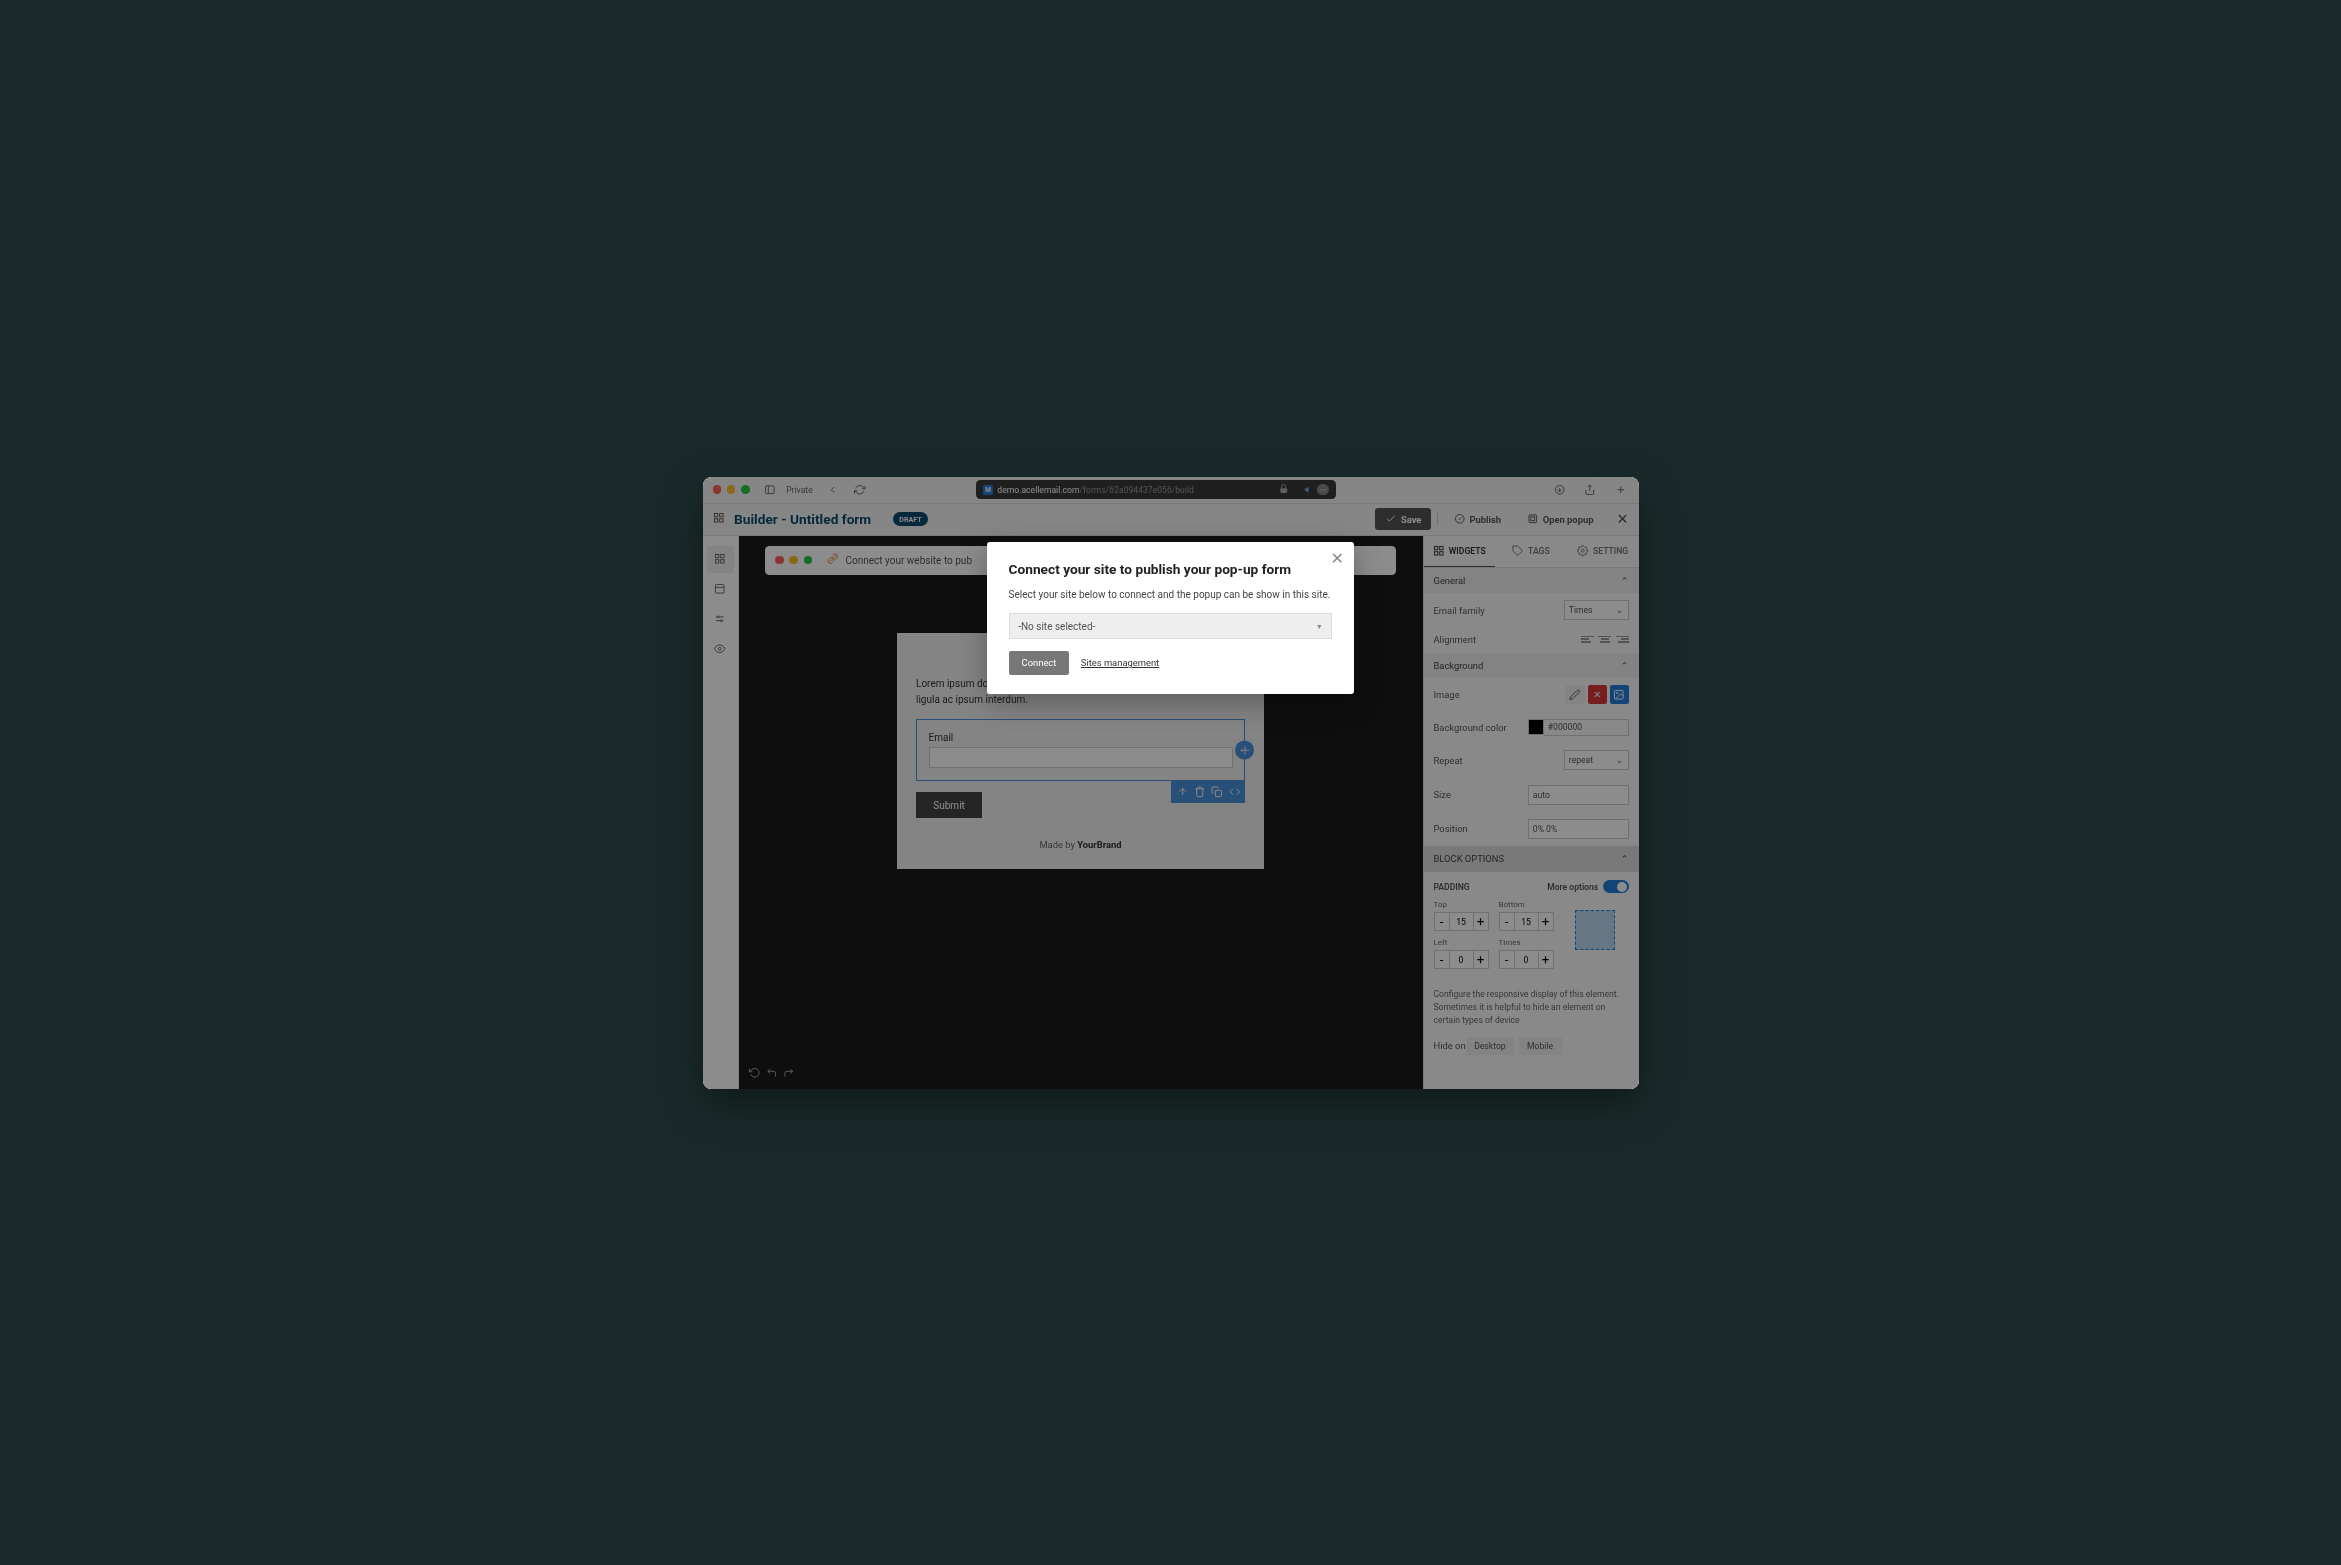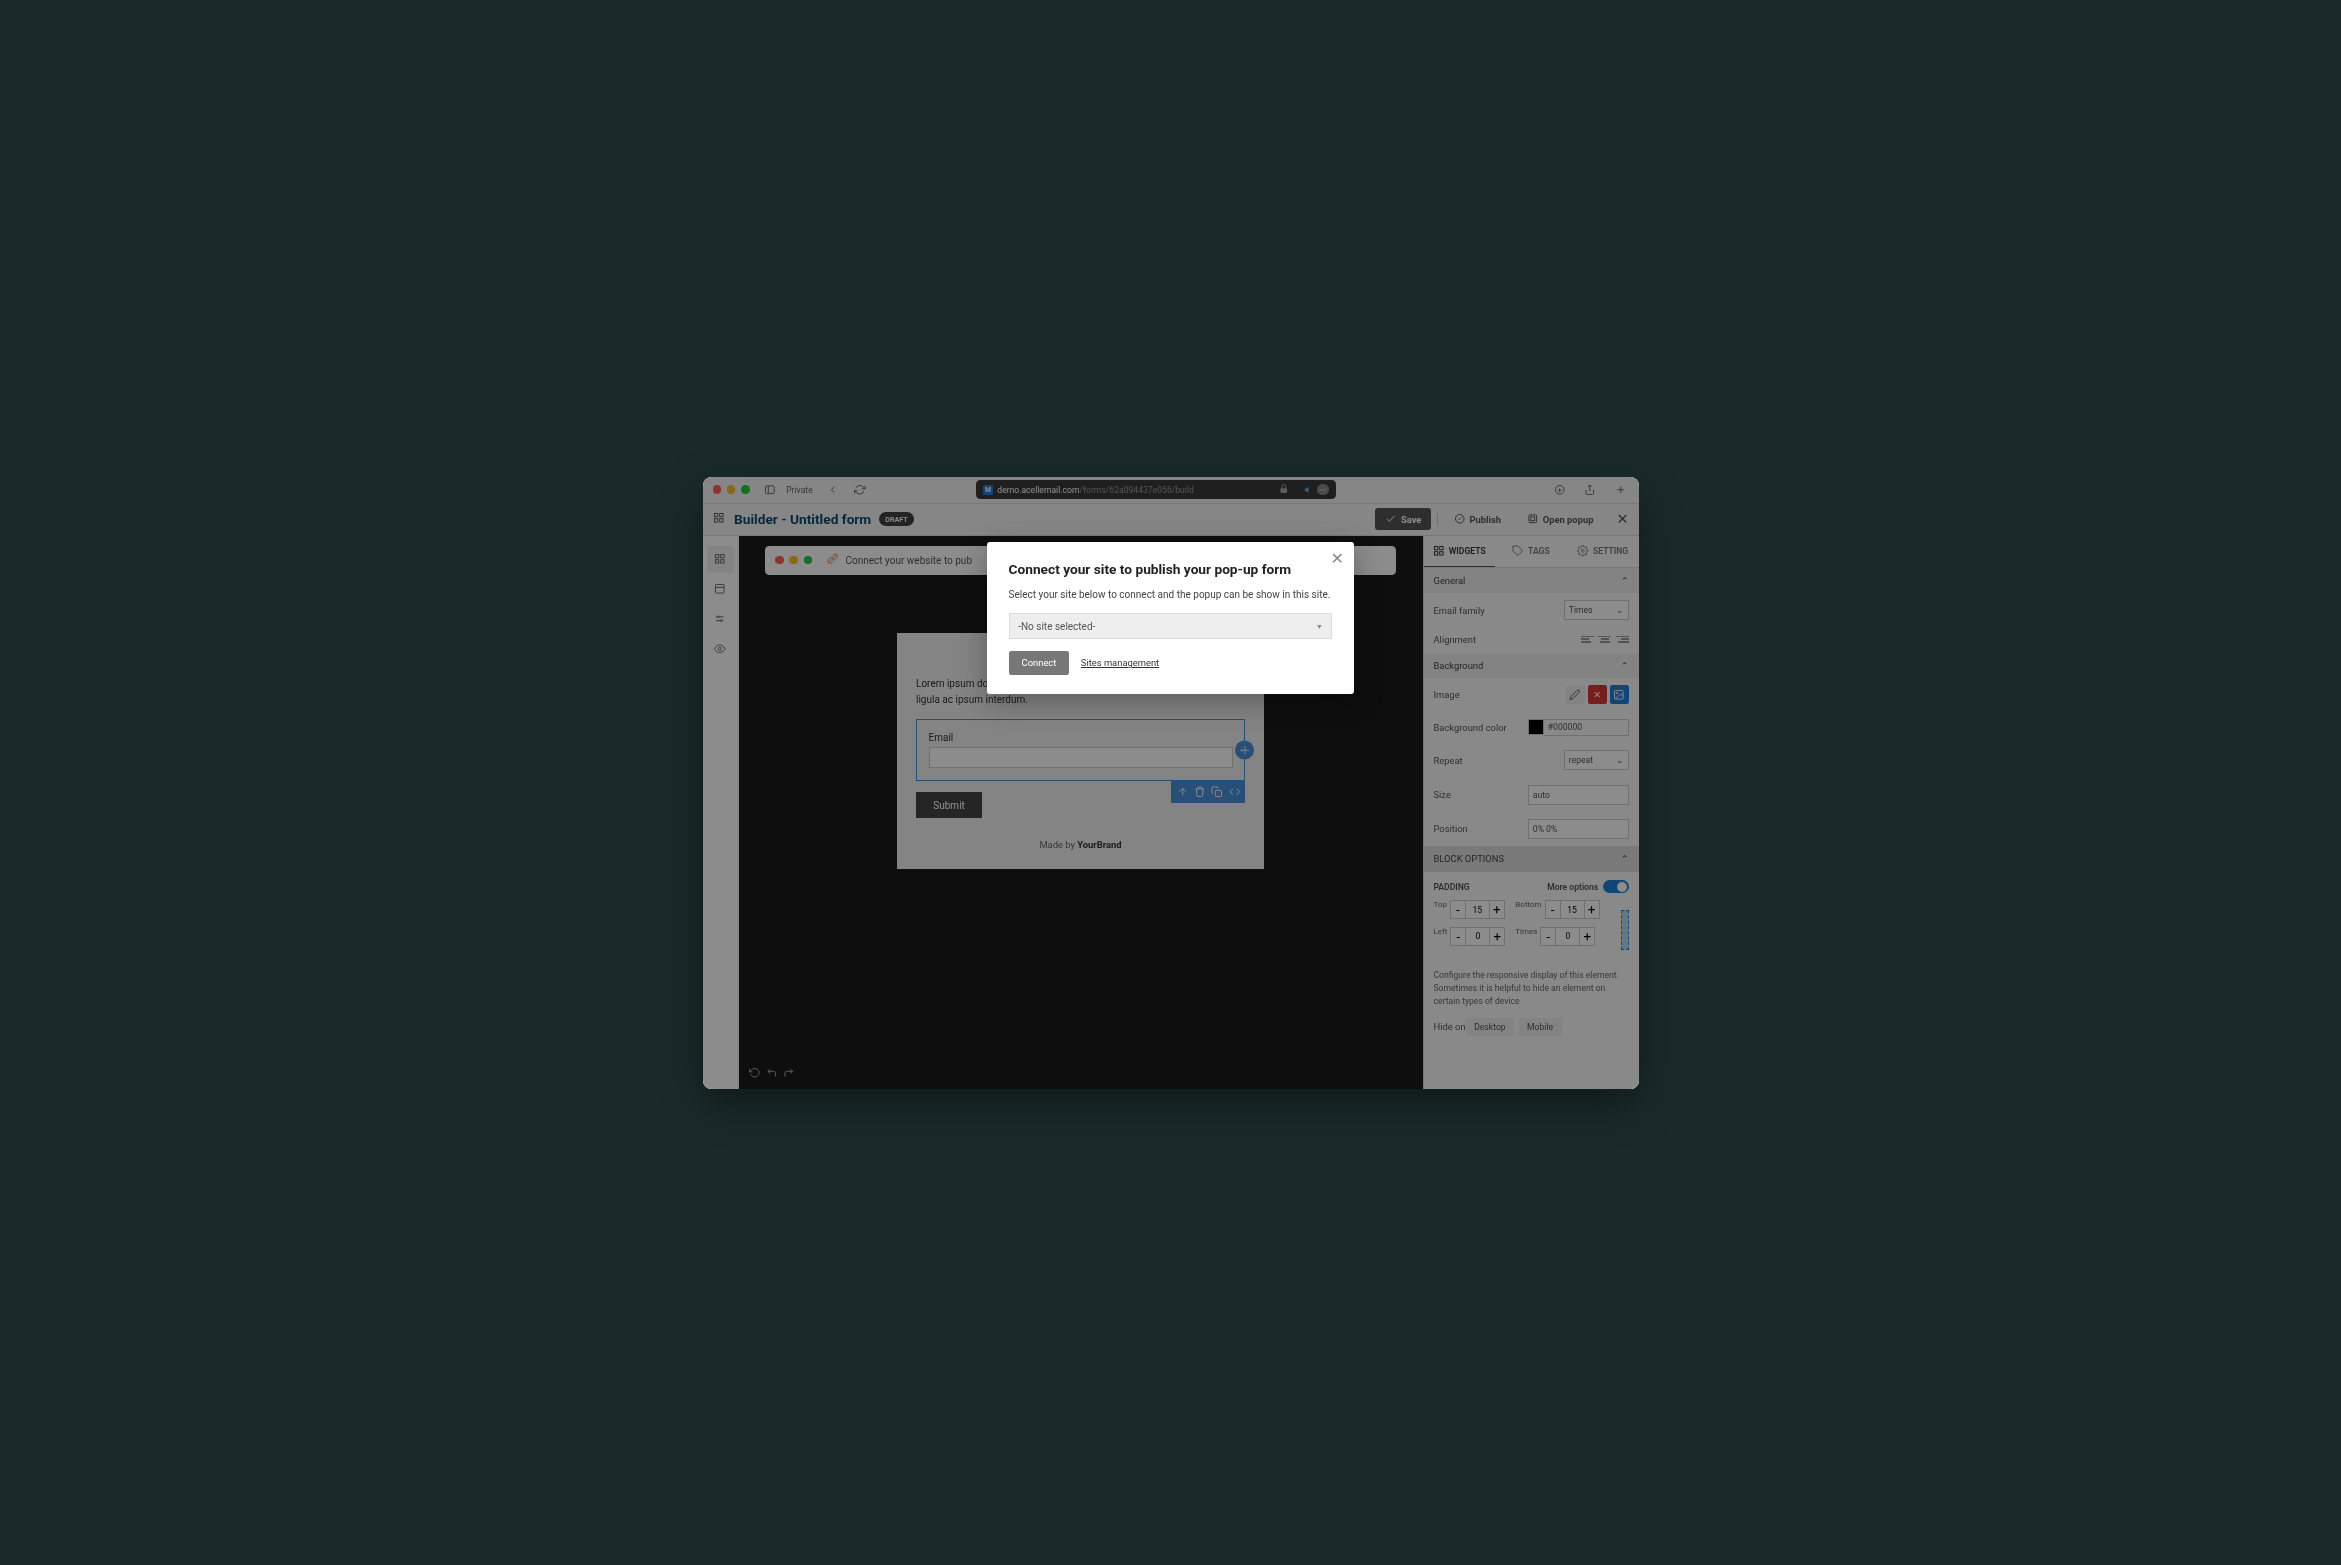--- a/index.html
+++ b/index.html
@@ -12,21 +12,21 @@
 .tb-icon { width:16px; height:16px; display:flex; align-items:center; justify-content:center; color:#666; margin-left:5.8px; }
 .tb-private { font-size:8.6px; color:#666; margin-left:2.9px; }
 .url-bar { flex:1; max-width:360px; margin:0 auto; background:#3a3a3a; border-radius:4.3px; height:19px; display:flex; align-items:center; padding:0 7.2px; color:#fff; font-size:8.6px; gap:4.3px; }
 .url-bar .url-icon{width:10px;height:10px;background:#1e7fd8;border-radius:1.4px;display:flex;align-items:center;justify-content:center;font-size:6.5px;font-weight:bold}
 .url-text{flex:1}
 .url-path{color:#999}
 .tb-right{display:flex;gap:8.6px;margin-left:auto}
 .app-toolbar{height:32px;background:#f5f5f5;border-bottom:0.7px solid #ddd;display:flex;align-items:center;padding:0 10px;gap:7.2px}
 .grid-icon{width:14.4px;height:14.4px;color:#555}
 .app-title{font-size:13.7px;font-weight:700;color:#0c4a6e}
-.badge-draft{background:#404040;color:#fff;font-size:7.2px;font-weight:600;padding:2.2px 5.8px;border-radius:7.2px;margin-left:1px}
+.badge-draft{background:#0c4a6e;color:#fff;font-size:7.2px;font-weight:600;padding:2.2px 5.8px;border-radius:7.2px;margin-left:15px}
 .toolbar-right{margin-left:auto;display:flex;align-items:center;gap:5.8px}
 .btn{display:inline-flex;align-items:center;gap:4.3px;padding:5px 10px;border-radius:2.9px;font-size:9.4px;font-weight:700;cursor:pointer;border:none}
 .btn-save{background:#555;color:#fff}
 .btn-publish{background:transparent;color:#555}
 .btn-open{background:transparent;color:#555}
 .divider{width:0.7px;height:13px;background:#ccc}
 .close-x{font-size:14.4px;color:#555;margin-left:7.2px;cursor:pointer}
 .main-area{flex:1;display:flex;overflow:hidden}
 .left-tools{width:36px;background:#fff;display:flex;flex-direction:column;padding-top:10px;gap:2.9px;border-right:0.7px solid #eee}
 .tool-btn{width:27px;height:27px;margin:0 auto;display:flex;align-items:center;justify-content:center;color:#666;border-radius:2.9px;cursor:pointer}
@@ -64,21 +64,21 @@
 .color-input{display:flex;align-items:center;gap:0;width:101px}
 .color-swatch{width:16px;height:16px;background:#000;border:0.7px solid #ccc}
 .color-text{flex:1;height:17.3px;border:0.7px solid #ccc;border-left:none;padding:0 4.3px;font-size:8.6px;display:flex;align-items:center}
 .text-input{width:101px;height:20px;border:0.7px solid #ccc;background:#fff;padding:0 4.3px;font-size:8.6px;display:flex;align-items:center}
 .padding-section{padding:8.6px 10px}
 .padding-head{display:flex;align-items:center;justify-content:space-between;font-size:8.6px;font-weight:600;color:#555;margin-bottom:7.2px}
 .toggle{width:26px;height:13px;background:#1e7fd8;border-radius:6.5px;position:relative}
 .toggle::after{content:"";position:absolute;right:1.4px;top:1.4px;width:10px;height:10px;background:#fff;border-radius:50%}
 .pad-grid{display:flex;gap:21.6px;align-items:flex-start}
 .pad-controls{display:grid;grid-template-columns:1fr 1fr;gap:7.2px 10px}
-.pad-item{display:flex;flex-direction:row;gap:2.9px}
+.pad-item{display:flex;flex-direction:column;gap:2.9px}
 .pad-item label{font-size:8px;color:#666}
 .stepper{display:flex}
 .stepper button{width:16px;height:19px;border:0.7px solid #ccc;background:#fff;cursor:pointer}
 .stepper input{width:23px;height:19px;border:0.7px solid #ccc;border-left:none;border-right:none;text-align:center;font-size:8.6px}
 .pad-preview{width:40px;height:40px;border:1.4px dashed #1e7fd8;background:#b8d8f0;margin-top:10px}
 .help-text{font-size:8.6px;color:#666;line-height:1.5;padding:10px}
 .hide-row{display:flex;align-items:center;padding:0 10px 10px}
 .hide-row label{font-size:9.4px;color:#555}
 .device-btns{display:flex;gap:4.3px}
 .device-btn{padding:4.3px 8.6px;background:#eee;border-radius:2.2px;font-size:8.6px;color:#555;cursor:pointer}

